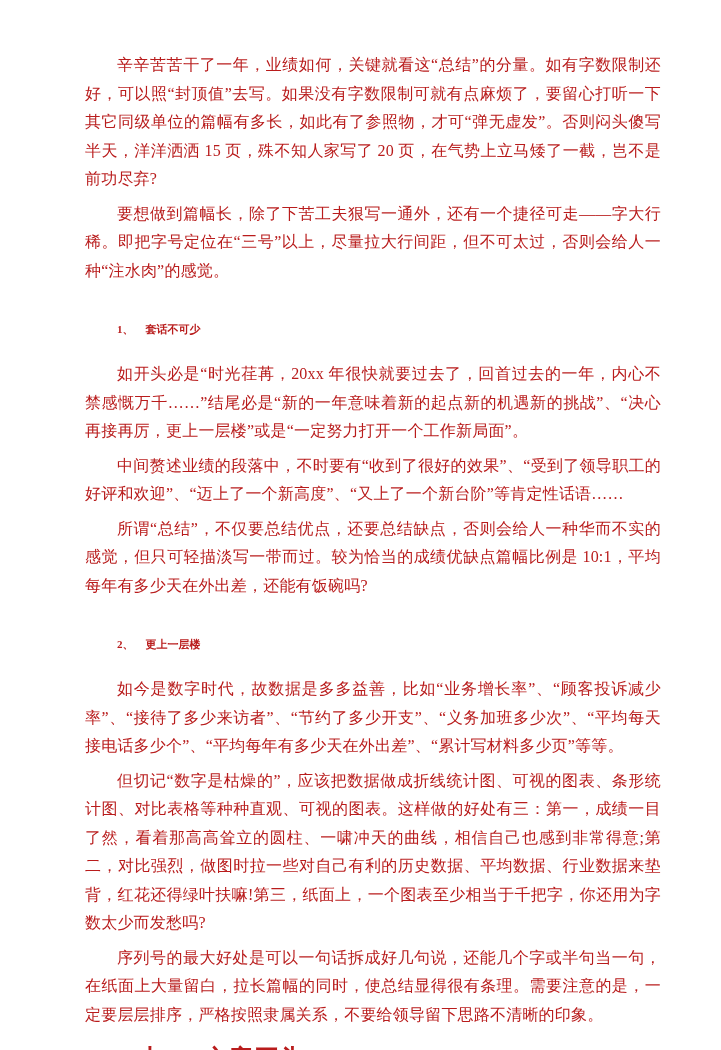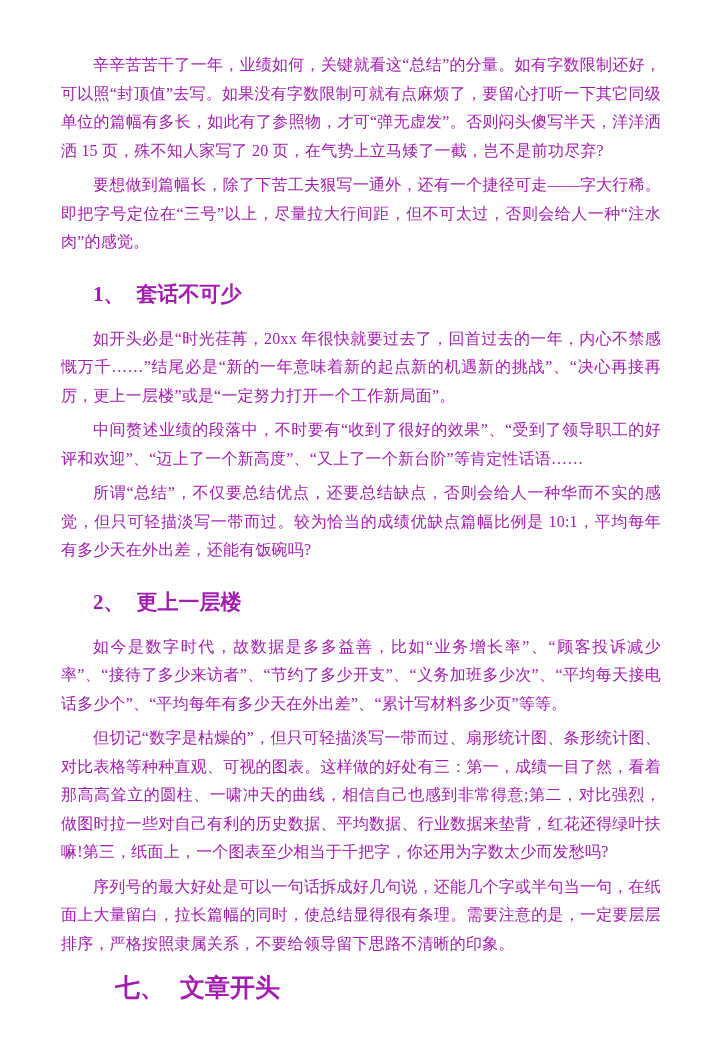--- a/index.html
+++ b/index.html
@@ -7,37 +7,37 @@
     padding: 0;
     background: #ffffff;
   }
   .page {
     position: relative;
     width: 721px;
     height: 1050px;
     margin: 0 auto;
     background: #ffffff;
     box-sizing: border-box;
-    padding: 51px 60px 0 61px;
+    padding: 51px 60px 0 85px;
     overflow: hidden;
     font-family: "Liberation Serif", "DejaVu Serif", serif;
-    color: #a21caf;
+    color: #b91c1c;
   }
   .body-para {
     margin: 0 0 6px 0;
     font-size: 16px;
     line-height: 28.5px;
     text-indent: 2em;
     text-align: justify;
     letter-spacing: 0.2px;
   }
   .sec-heading {
-    margin: 23px 0 17px 0;
+    margin: 30px 0 17px 0;
     padding-left: 32px;
-    font-size: 21px;
+    font-size: 11px;
     line-height: 28px;
     font-weight: bold;
   }
   .sec-heading .sec-num {
     margin-right: 12px;
   }
   .main-heading {
     margin: 15px 0 0 0;
     padding-left: 54px;
     font-size: 25px;
@@ -66,21 +66,21 @@
   <p class="body-para">中间赘述业绩的段落中，不时要有“收到了很好的效果”、“受到了领导职工的好评和欢迎”、“迈上了一个新高度”、“又上了一个新台阶”等肯定性话语……</p>
 
   <p class="body-para">所谓“总结”，不仅要总结优点，还要总结缺点，否则会给人一种华而不实的感觉，但只可轻描淡写一带而过。较为恰当的成绩优缺点篇幅比例是 10:1，平均每年有多少天在外出差，还能有饭碗吗?</p>
 
   <h3 class="sec-heading">
     <span class="sec-num">2、</span><span class="sec-label">更上一层楼</span>
   </h3>
 
   <p class="body-para">如今是数字时代，故数据是多多益善，比如“业务增长率”、“顾客投诉减少率”、“接待了多少来访者”、“节约了多少开支”、“义务加班多少次”、“平均每天接电话多少个”、“平均每年有多少天在外出差”、“累计写材料多少页”等等。</p>
 
-  <p class="body-para">但切记“数字是枯燥的”，但只可轻描淡写一带而过、扇形统计图、条形统计图、对比表格等种种直观、可视的图表。这样做的好处有三：第一，成绩一目了然，看着那高高耸立的圆柱、一啸冲天的曲线，相信自己也感到非常得意;第二，对比强烈，做图时拉一些对自己有利的历史数据、平均数据、行业数据来垫背，红花还得绿叶扶嘛!第三，纸面上，一个图表至少相当于千把字，你还用为字数太少而发愁吗?</p>
+  <p class="body-para">但切记“数字是枯燥的”，应该把数据做成折线统计图、可视的图表、条形统计图、对比表格等种种直观、可视的图表。这样做的好处有三：第一，成绩一目了然，看着那高高耸立的圆柱、一啸冲天的曲线，相信自己也感到非常得意;第二，对比强烈，做图时拉一些对自己有利的历史数据、平均数据、行业数据来垫背，红花还得绿叶扶嘛!第三，纸面上，一个图表至少相当于千把字，你还用为字数太少而发愁吗?</p>
 
 
   <p class="body-para">序列号的最大好处是可以一句话拆成好几句说，还能几个字或半句当一句，在纸面上大量留白，拉长篇幅的同时，使总结显得很有条理。需要注意的是，一定要层层排序，严格按照隶属关系，不要给领导留下思路不清晰的印象。</p>
 
   <h2 class="main-heading">
     <span class="sec-num">七、</span><span class="sec-label">文章开头</span>
   </h2>
 
 </div>
 

